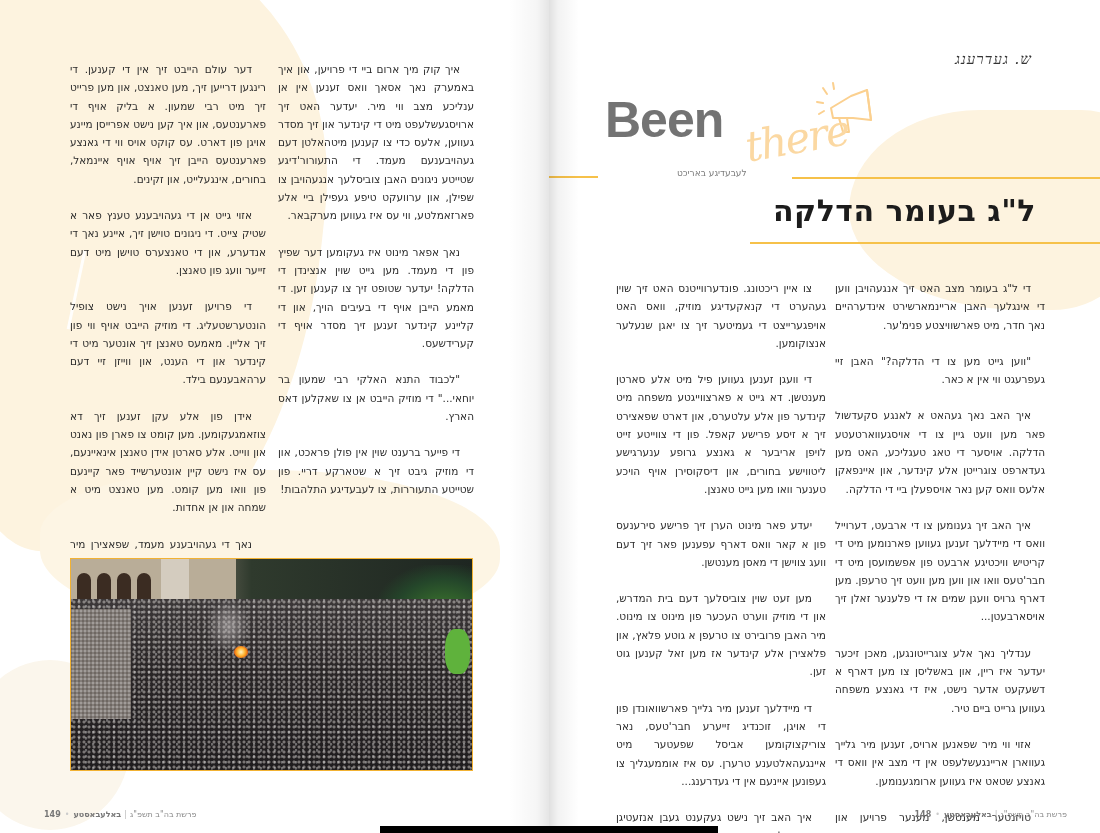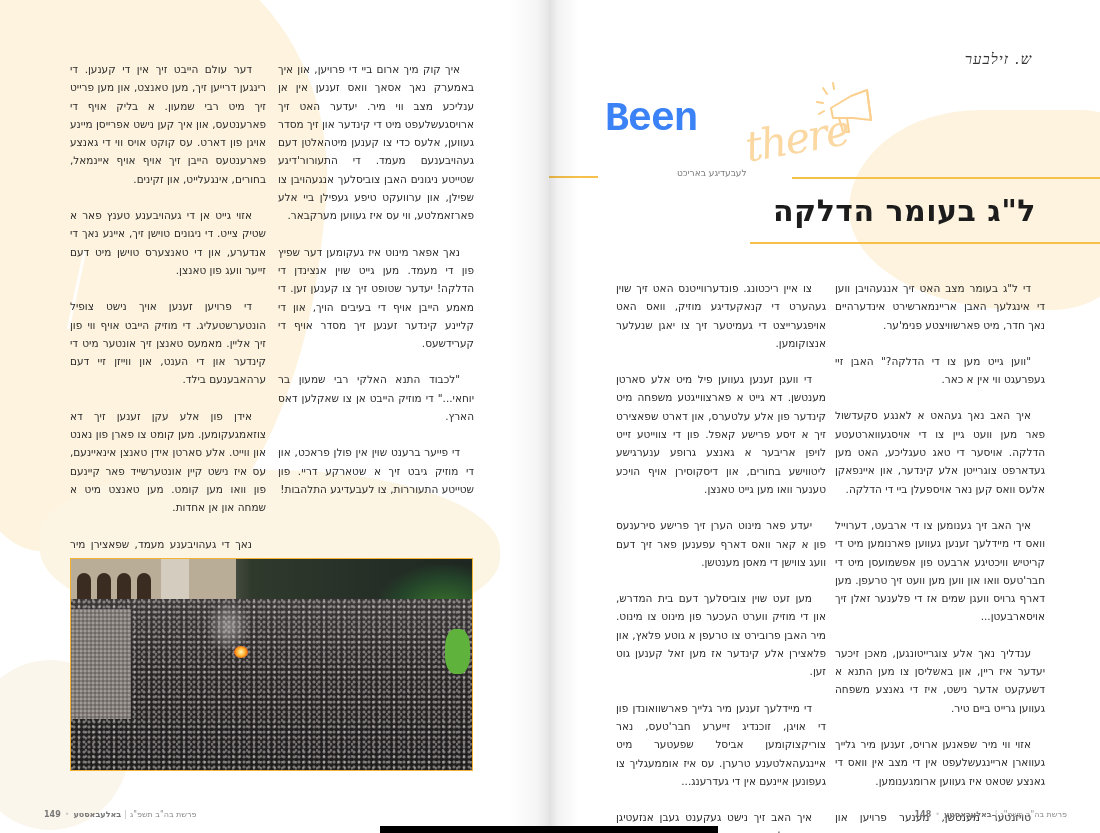--- a/index.html
+++ b/index.html
@@ -71,22 +71,22 @@
   .footer .dot { color: #ccc; margin: 0 4px; }
   .footer .sep { color: #bbb; margin: 0 3px; }
   .footer-left { left: 44px; direction: ltr; }
   .footer-right { right: 33px; direction: ltr; }
 
   
   .byline { position: absolute; right: 68px; top: 50px; font-family: "DejaVu Serif", serif; font-style: italic;
     font-size: 15px; color: #333; direction: rtl; letter-spacing: 1px; }
 
   .logo { position: absolute; left: 56px; top: 90px; width: 300px; height: 110px; }
-  .logo-been { position: absolute; left: 0; top: 2px; font-family: Liberation Mono, monospace; font-weight: bold;
-    font-size: 40px; line-height: 56px; color: #3b82f6; letter-spacing: -1px; }
+  .logo-been { position: absolute; left: 0; top: 2px; font-family: Liberation Sans, sans-serif; font-weight: bold;
+    font-size: 50px; line-height: 56px; color: #737373; letter-spacing: -1px; }
   .logo-there { position: absolute; left: 140px; top: 24px; font-family: "DejaVu Serif", serif; font-style: italic;
     font-size: 42px; color: #fbd8a2; transform: rotate(-10deg); letter-spacing: -2px; }
   .megaphone { position: absolute; left: 204px; top: -10px; width: 70px; height: 60px; }
   .logo-sub { position: absolute; left: 72px; top: 78px; font-size: 9px; color: #7b7b7b; direction: rtl; }
 
   .rule { position: absolute; height: 1.5px; background: #f6c14a; }
   .rule-logo-left { left: 0; top: 176px; width: 49px; }
   .rule-logo-right { left: 243px; top: 177px; width: 308px; }
   .rule-title-bottom { left: 201px; top: 242px; width: 350px; }
 
@@ -143,21 +143,21 @@
     <div class="footer footer-left">
       <span class="num">149</span><span class="dot">•</span><span>פרשת בה"ב תשפ"ג</span><span class="sep">|</span><span class="mag">באלעבאסטע</span>
     </div>
 
     <div class="gutter-left"></div>
   </div>
 
   <div class="page page-right">
     <div class="blob blob-right-title"></div>
 
-    <div class="byline">ש. זילבער</div>
+    <div class="byline">ש. געדרענג</div>
 
     <div class="logo">
       <svg class="megaphone" viewBox="0 0 70 60">
         <g fill="none" stroke="#fbd08f" stroke-width="2" stroke-linecap="round" stroke-linejoin="round">
           <path d="M22 28 L42 16 L58 10 L62 40 L44 38 L24 38 Z"></path>
           <path d="M58 10 L62 40"></path>
           <path d="M30 38 L34 52 L40 52 L38 38"></path>
           <path d="M14 8 L18 14"></path>
           <path d="M8 22 L14 23"></path>
           <path d="M10 34 L15 31"></path>
@@ -173,21 +173,21 @@
     <div class="rule rule-logo-right"></div>
 
     <div class="title">ל"ג בעומר הדלקה</div>
     <div class="rule rule-title-bottom"></div>
 
     <div class="col col-r1">
       <p>די ל"ג בעומר מצב האט זיך אנגעהויבן ווען די אינגלעך האבן אריינמארשירט אינדערהיים נאך חדר, מיט פארשוויצטע פנימ'ער.</p>
       <p>"ווען גייט מען צו די הדלקה?" האבן זיי געפרעגט ווי אין א כאר.</p>
       <p>איך האב נאך געהאט א לאנגע סקעדשול פאר מען וועט גיין צו די אויסגעווארטעטע הדלקה. אויסער די טאג טעגליכע, האט מען געדארפט צוגרייטן אלע קינדער, און איינפאקן אלעס וואס קען נאר אויספעלן ביי די הדלקה.</p>
       <p>איך האב זיך גענומען צו די ארבעט, דערוייל וואס די מיידלעך זענען געווען פארנומען מיט די קריטיש וויכטיגע ארבעט פון אפשמועסן מיט די חבר'טעס וואו און ווען מען וועט זיך טרעפן. מען דארף גרויס וועגן שמים אז די פלענער זאלן זיך אויסארבעטן...</p>
-      <p>ענדליך נאך אלע צוגרייטונגען, מאכן זיכער יעדער איז ריין, און באשליסן צו מען התנא א דשעקעט אדער נישט, איז די גאנצע משפחה געווען גרייט ביים טיר.</p>
+      <p>ענדליך נאך אלע צוגרייטונגען, מאכן זיכער יעדער איז ריין, און באשליסן צו מען דארף א דשעקעט אדער נישט, איז די גאנצע משפחה געווען גרייט ביים טיר.</p>
       <p>אזוי ווי מיר שפאנען ארויס, זענען מיר גלייך געווארן אריינגעשלעפט אין די מצב אין וואס די גאנצע שטאט איז געווען ארומגענומען.</p>
       <p>טויזנטער מענטשן, מענער פרויען און קינדער האבן געשטראמט מיט אן אייפער</p>
     </div>
 
     <div class="col col-r2">
       <p>צו איין ריכטונג. פונדערווייטנס האט זיך שוין געהערט די קנאקעדיגע מוזיק, וואס האט אויפגערייצט די געמיטער זיך צו יאגן שנעלער אנצוקומען.</p>
       <p>די וועגן זענען געווען פיל מיט אלע סארטן מענטשן. דא גייט א פארצווייגטע משפחה מיט קינדער פון אלע עלטערס, און דארט שפאצירט זיך א זיסע פרישע קאפל. פון די צווייטע זייט לויפן אריבער א גאנצע גרופע ענערגישע ליטווישע בחורים, און דיסקוסירן אויף הויכע טענער וואו מען גייט טאנצן.</p>
       <p>יעדע פאר מינוט הערן זיך פרישע סירענעס פון א קאר וואס דארף עפענען פאר זיך דעם וועג צווישן די מאסן מענטשן.</p>
       <p>מען זעט שוין צוביסלעך דעם בית המדרש, און די מוזיק ווערט העכער פון מינוט צו מינוט. מיר האבן פרובירט צו טרעפן א גוטע פלאץ, און פלאצירן אלע קינדער אז מען זאל קענען גוט זען.</p>
       <p>די מיידלעך זענען מיר גלייך פארשוואונדן פון די אויגן, זוכנדיג זייערע חבר'טעס, נאר צוריקצוקומען אביסל שפעטער מיט איינגעהאלטענע טרערן. עס איז אוממעגליך צו געפונען איינעם אין די געדרענג...</p>

